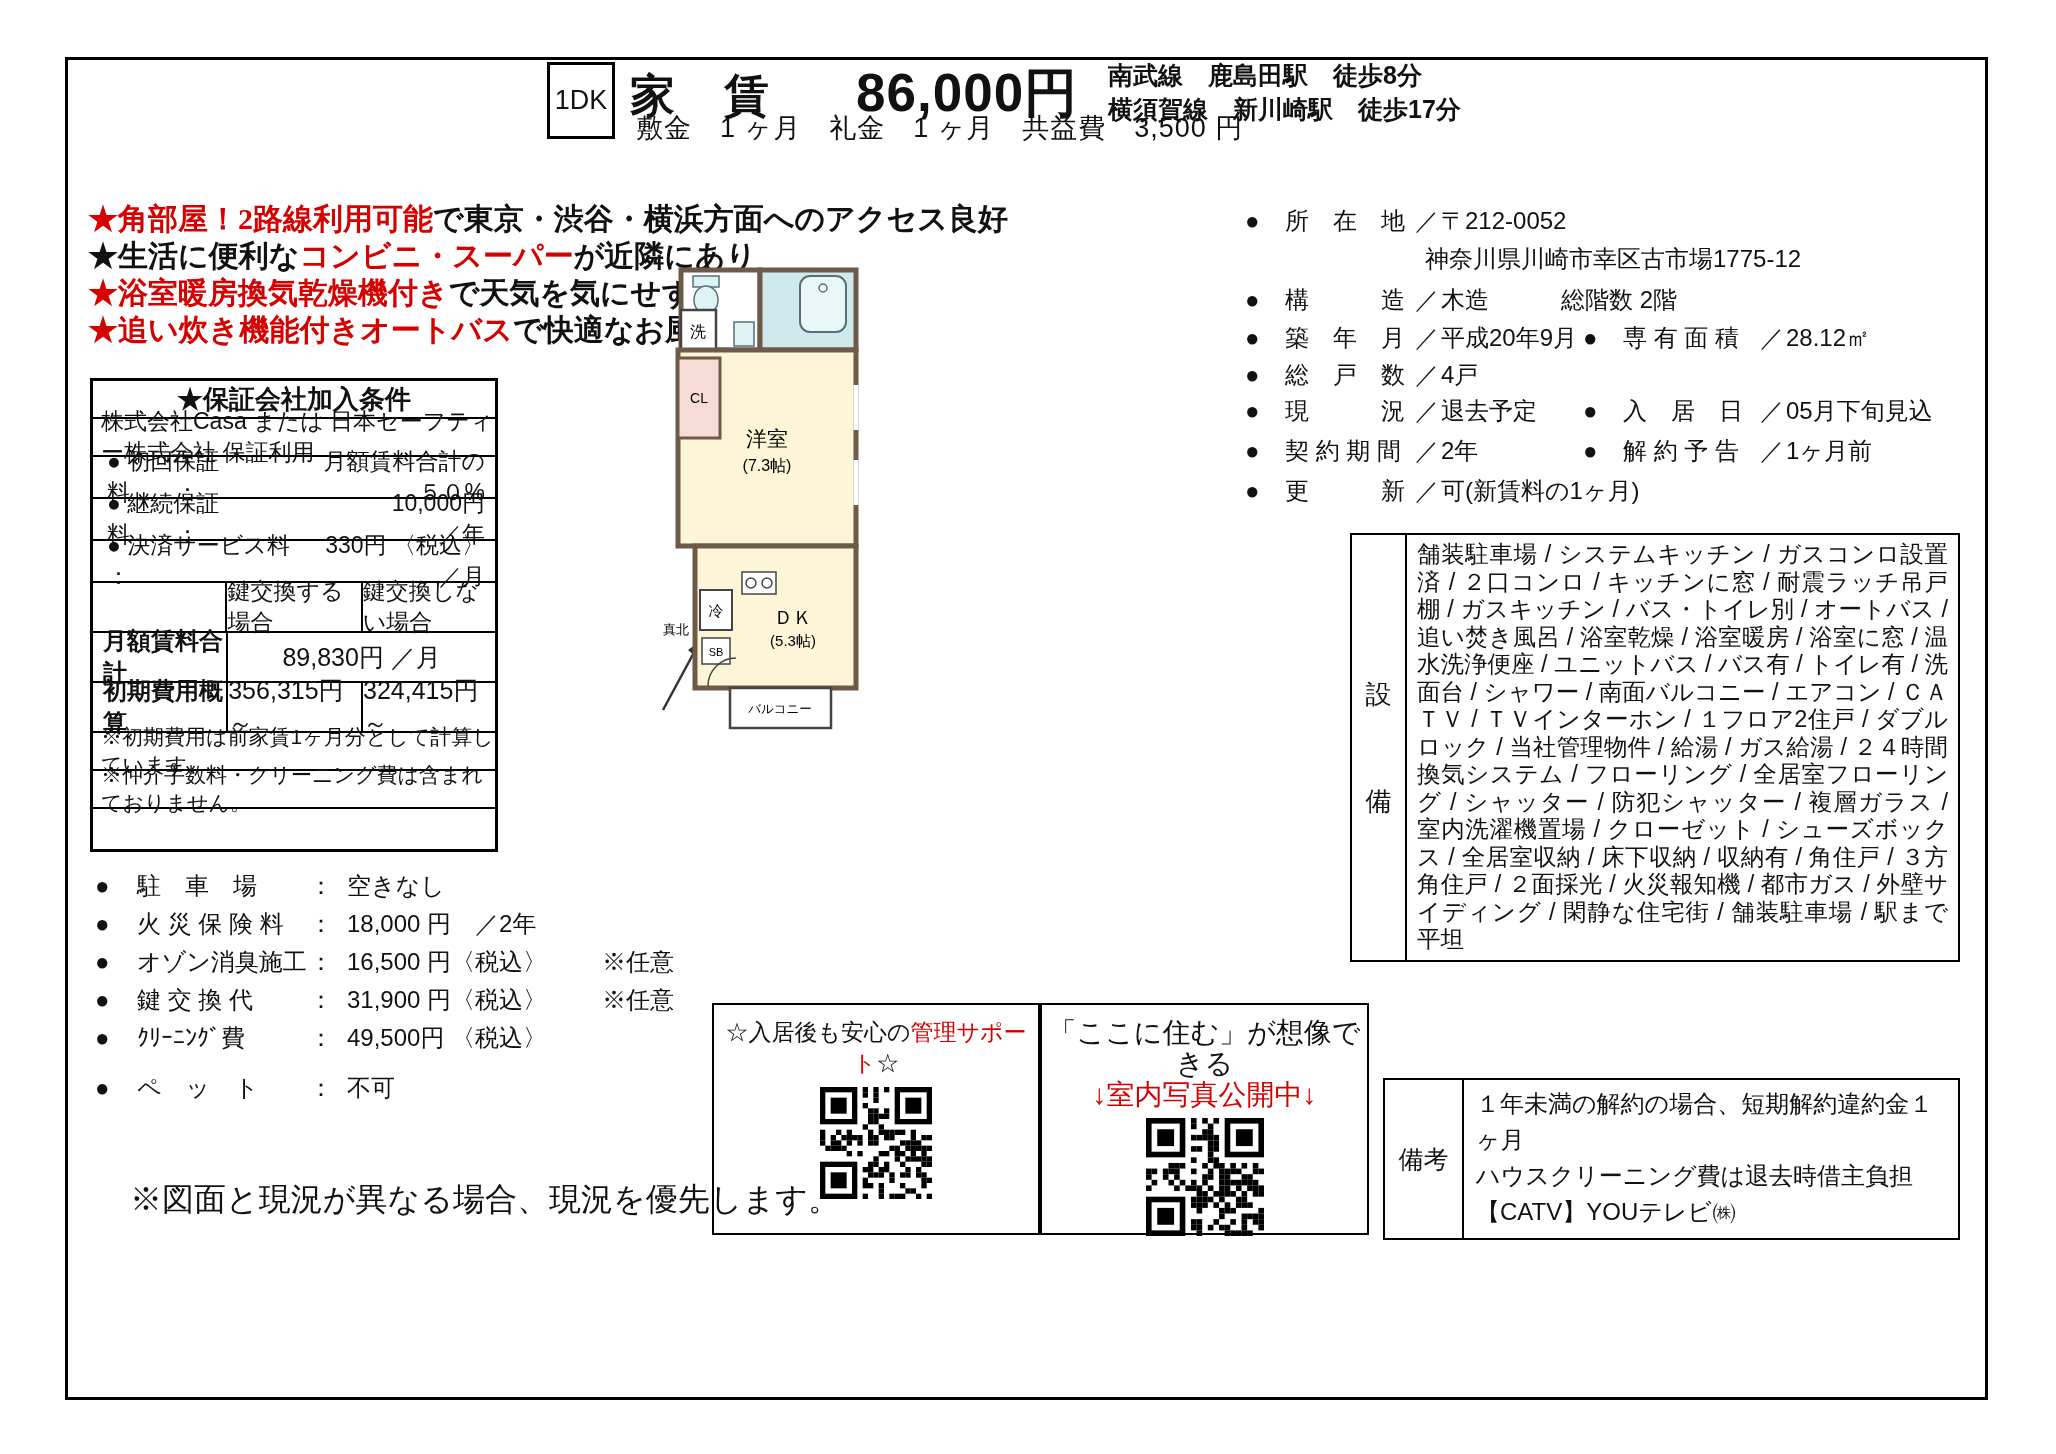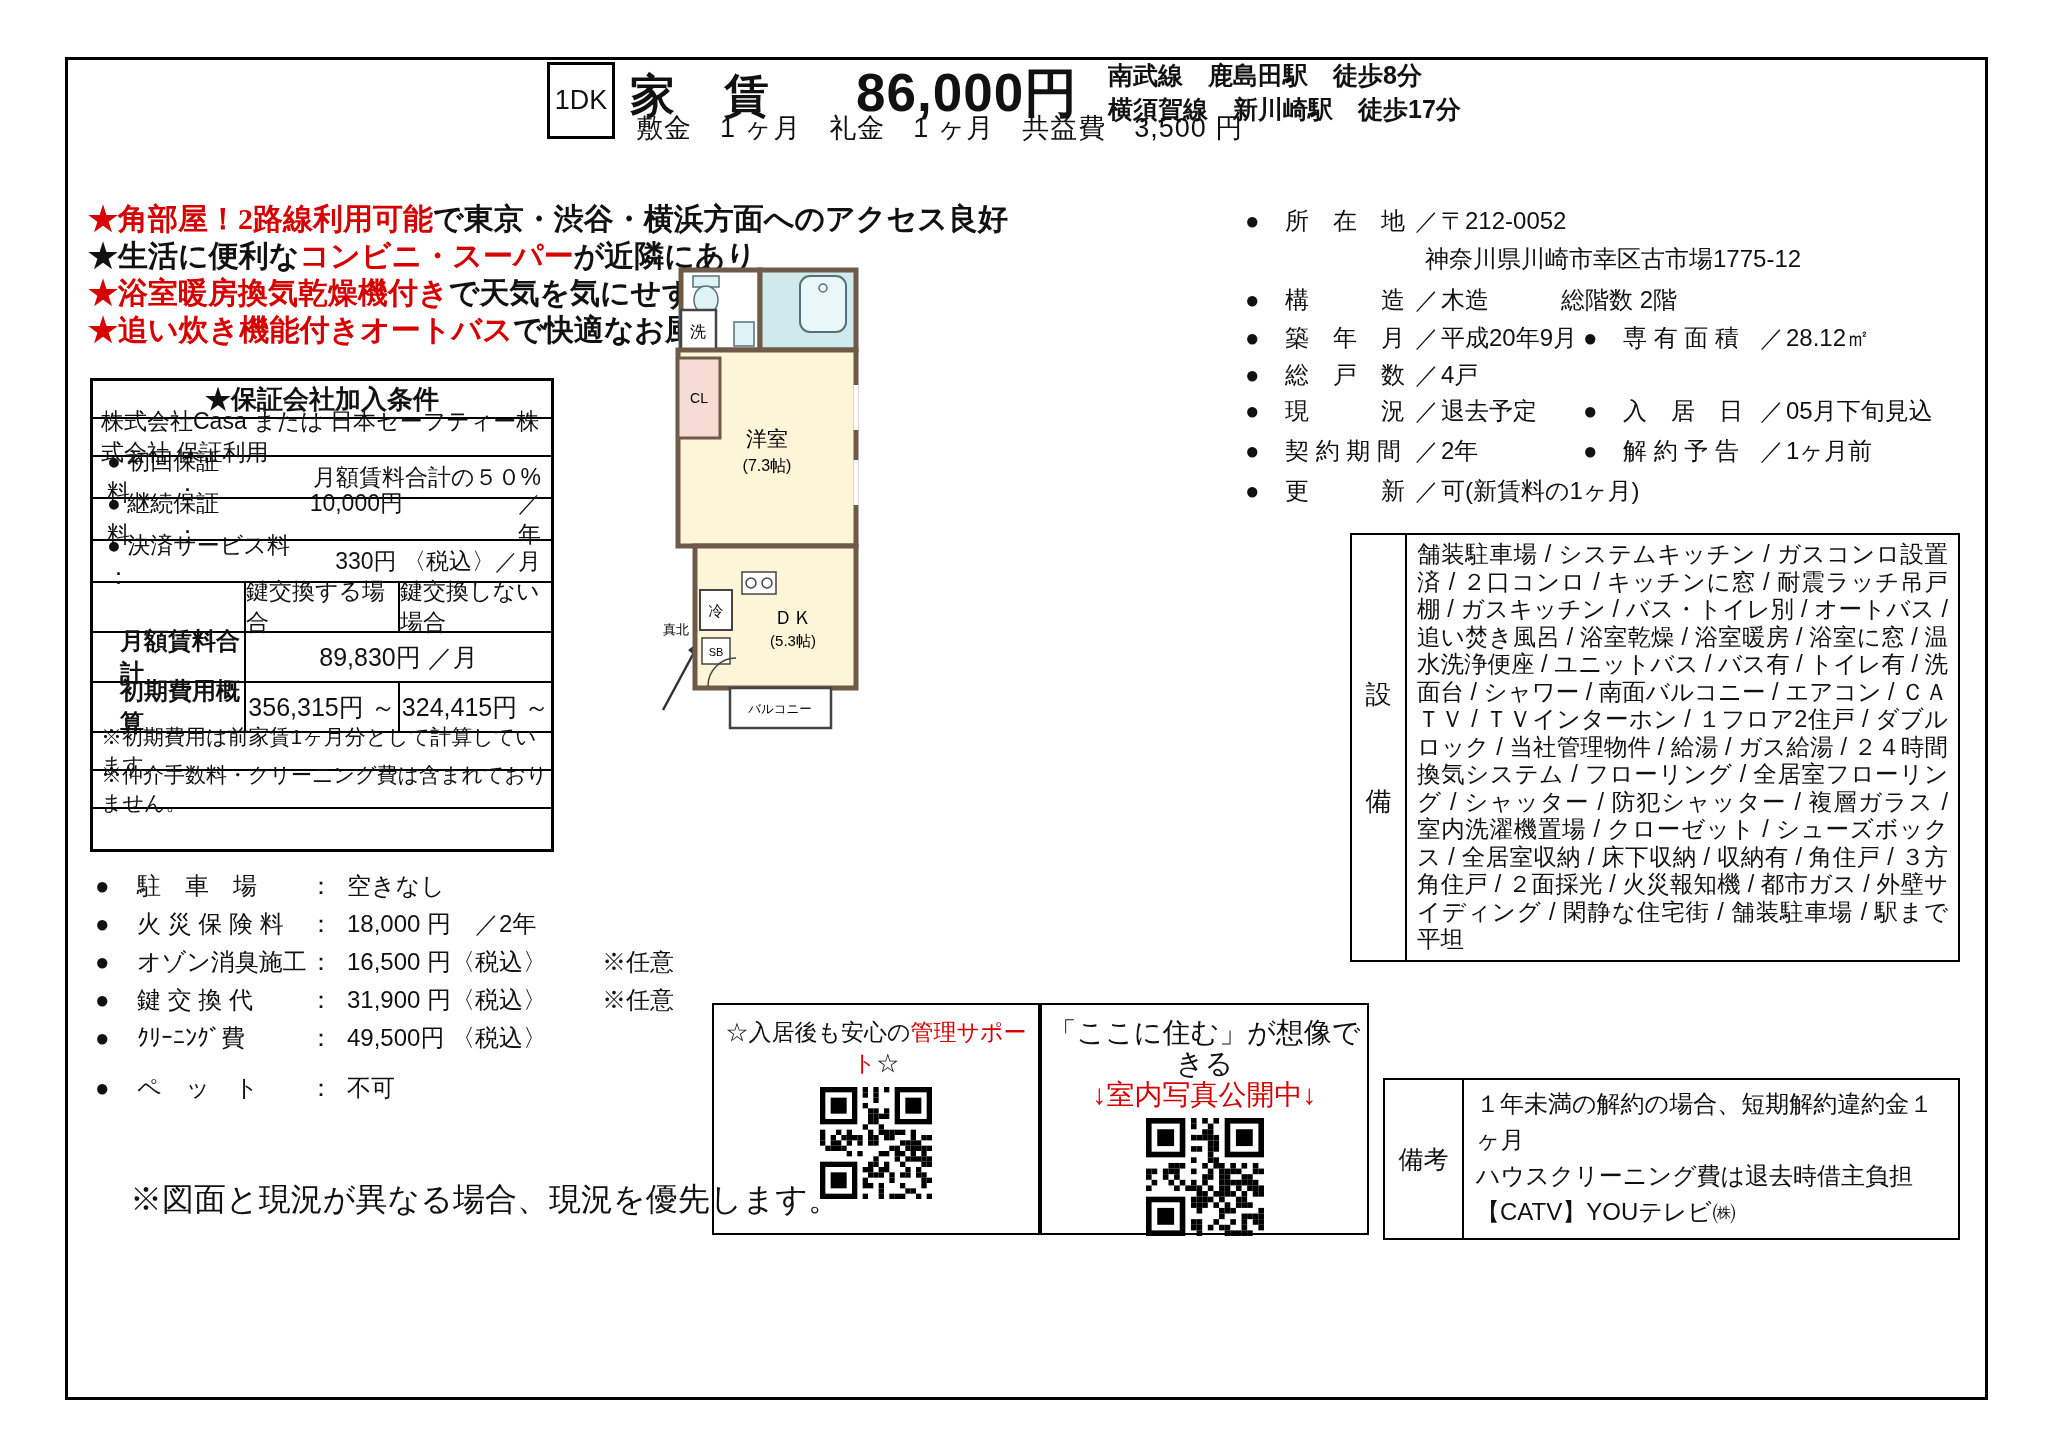--- a/index.html
+++ b/index.html
@@ -17,33 +17,33 @@
   .rent-row{left:630px;top:58px;display:flex;align-items:baseline;}
   .rent-label{font-size:45px;font-weight:bold;letter-spacing:2px;}
   .rent-value{font-size:53px;font-weight:bold;margin-left:85px;letter-spacing:1px;}
   .deposit-row{left:636px;top:110px;font-size:27px;letter-spacing:1px;}
   .access{left:1108px;top:58px;font-size:25px;font-weight:bold;line-height:34px;}
   
   .features{left:88px;top:200px;font-family:"Liberation Serif",serif;font-weight:600;
             font-size:30px;line-height:37px;}
   .fr{color:#d60000;}
   
-  .gt{left:90px;top:378px;width:464px;border:3px solid #000;box-sizing:border-box;font-size:23px;}
+  .gt{left:90px;top:378px;width:408px;border:3px solid #000;box-sizing:border-box;font-size:23px;}
   .gt-row{border-bottom:2px solid #000;box-sizing:border-box;display:flex;align-items:center;}
   .gt-row:last-child{border-bottom:none;}
   .gt-header{height:38px;justify-content:center;font-weight:bold;font-size:26px;}
   .gt-company{height:38px;padding-left:8px;}
   .gt-fee{height:42px;padding:0 10px 0 14px;}
   .gt-fee .lbl{width:200px;}
   .gt-fee .val{flex:1;text-align:right;}
   .gt-cells{padding:0;}
   .cell{height:100%;box-sizing:border-box;display:flex;align-items:center;justify-content:center;border-right:2px solid #000;}
   .cell:last-child{border-right:none;}
   .c1{width:153px;}.c2{width:154px;}.c3{width:151px;}
-  .c1.lab{justify-content:flex-start;padding-left:27px;font-weight:bold;font-size:24px;}
+  .c1.lab{justify-content:flex-start;padding-left:10px;font-weight:bold;font-size:24px;}
   .gt-key{height:50px;}
   .gt-money{height:50px;font-size:25px;}
   .gt-note{height:38px;padding-left:8px;font-size:21px;}
   .gt-empty{height:40px;}
   
   .fees{left:95px;top:870px;font-size:24px;}
   .fee-row{display:flex;align-items:baseline;margin-bottom:14px;height:24px;}
   .fee-row .b{width:42px;}
   .fee-row .l{width:172px;}
   .fee-row .s{width:38px;}

